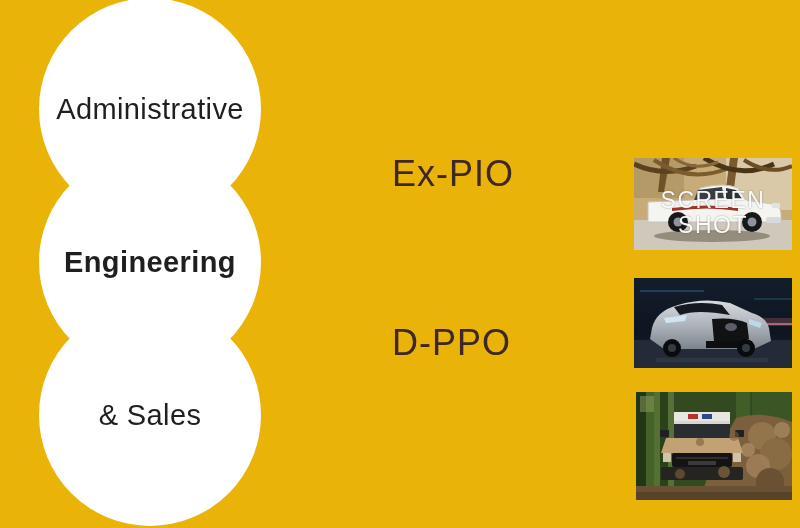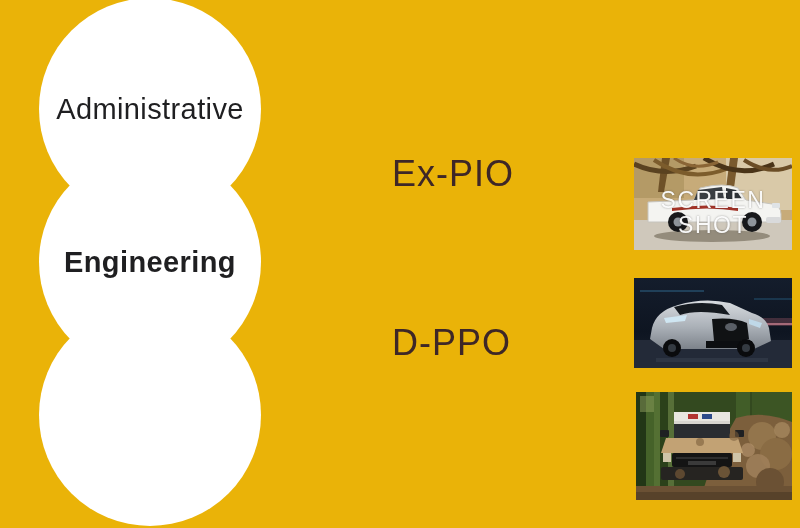--- a/index.html
+++ b/index.html
@@ -85,20 +85,21 @@
       <span>Administrative</span>
     </div>
   </div>
   <div class="circle circle-2">
     <div class="circle-label">
       <span>Engineering</span>
     </div>
   </div>
   <div class="circle circle-3">
     <div class="circle-label">
+      <span>&amp; Sales</span>
     </div>
   </div>
 
   <div class="program program-1">
     <span>Ex-PIO</span>
   </div>
   <div class="program program-2">
     <span>D-PPO</span>
   </div>
   <div class="program program-3">

